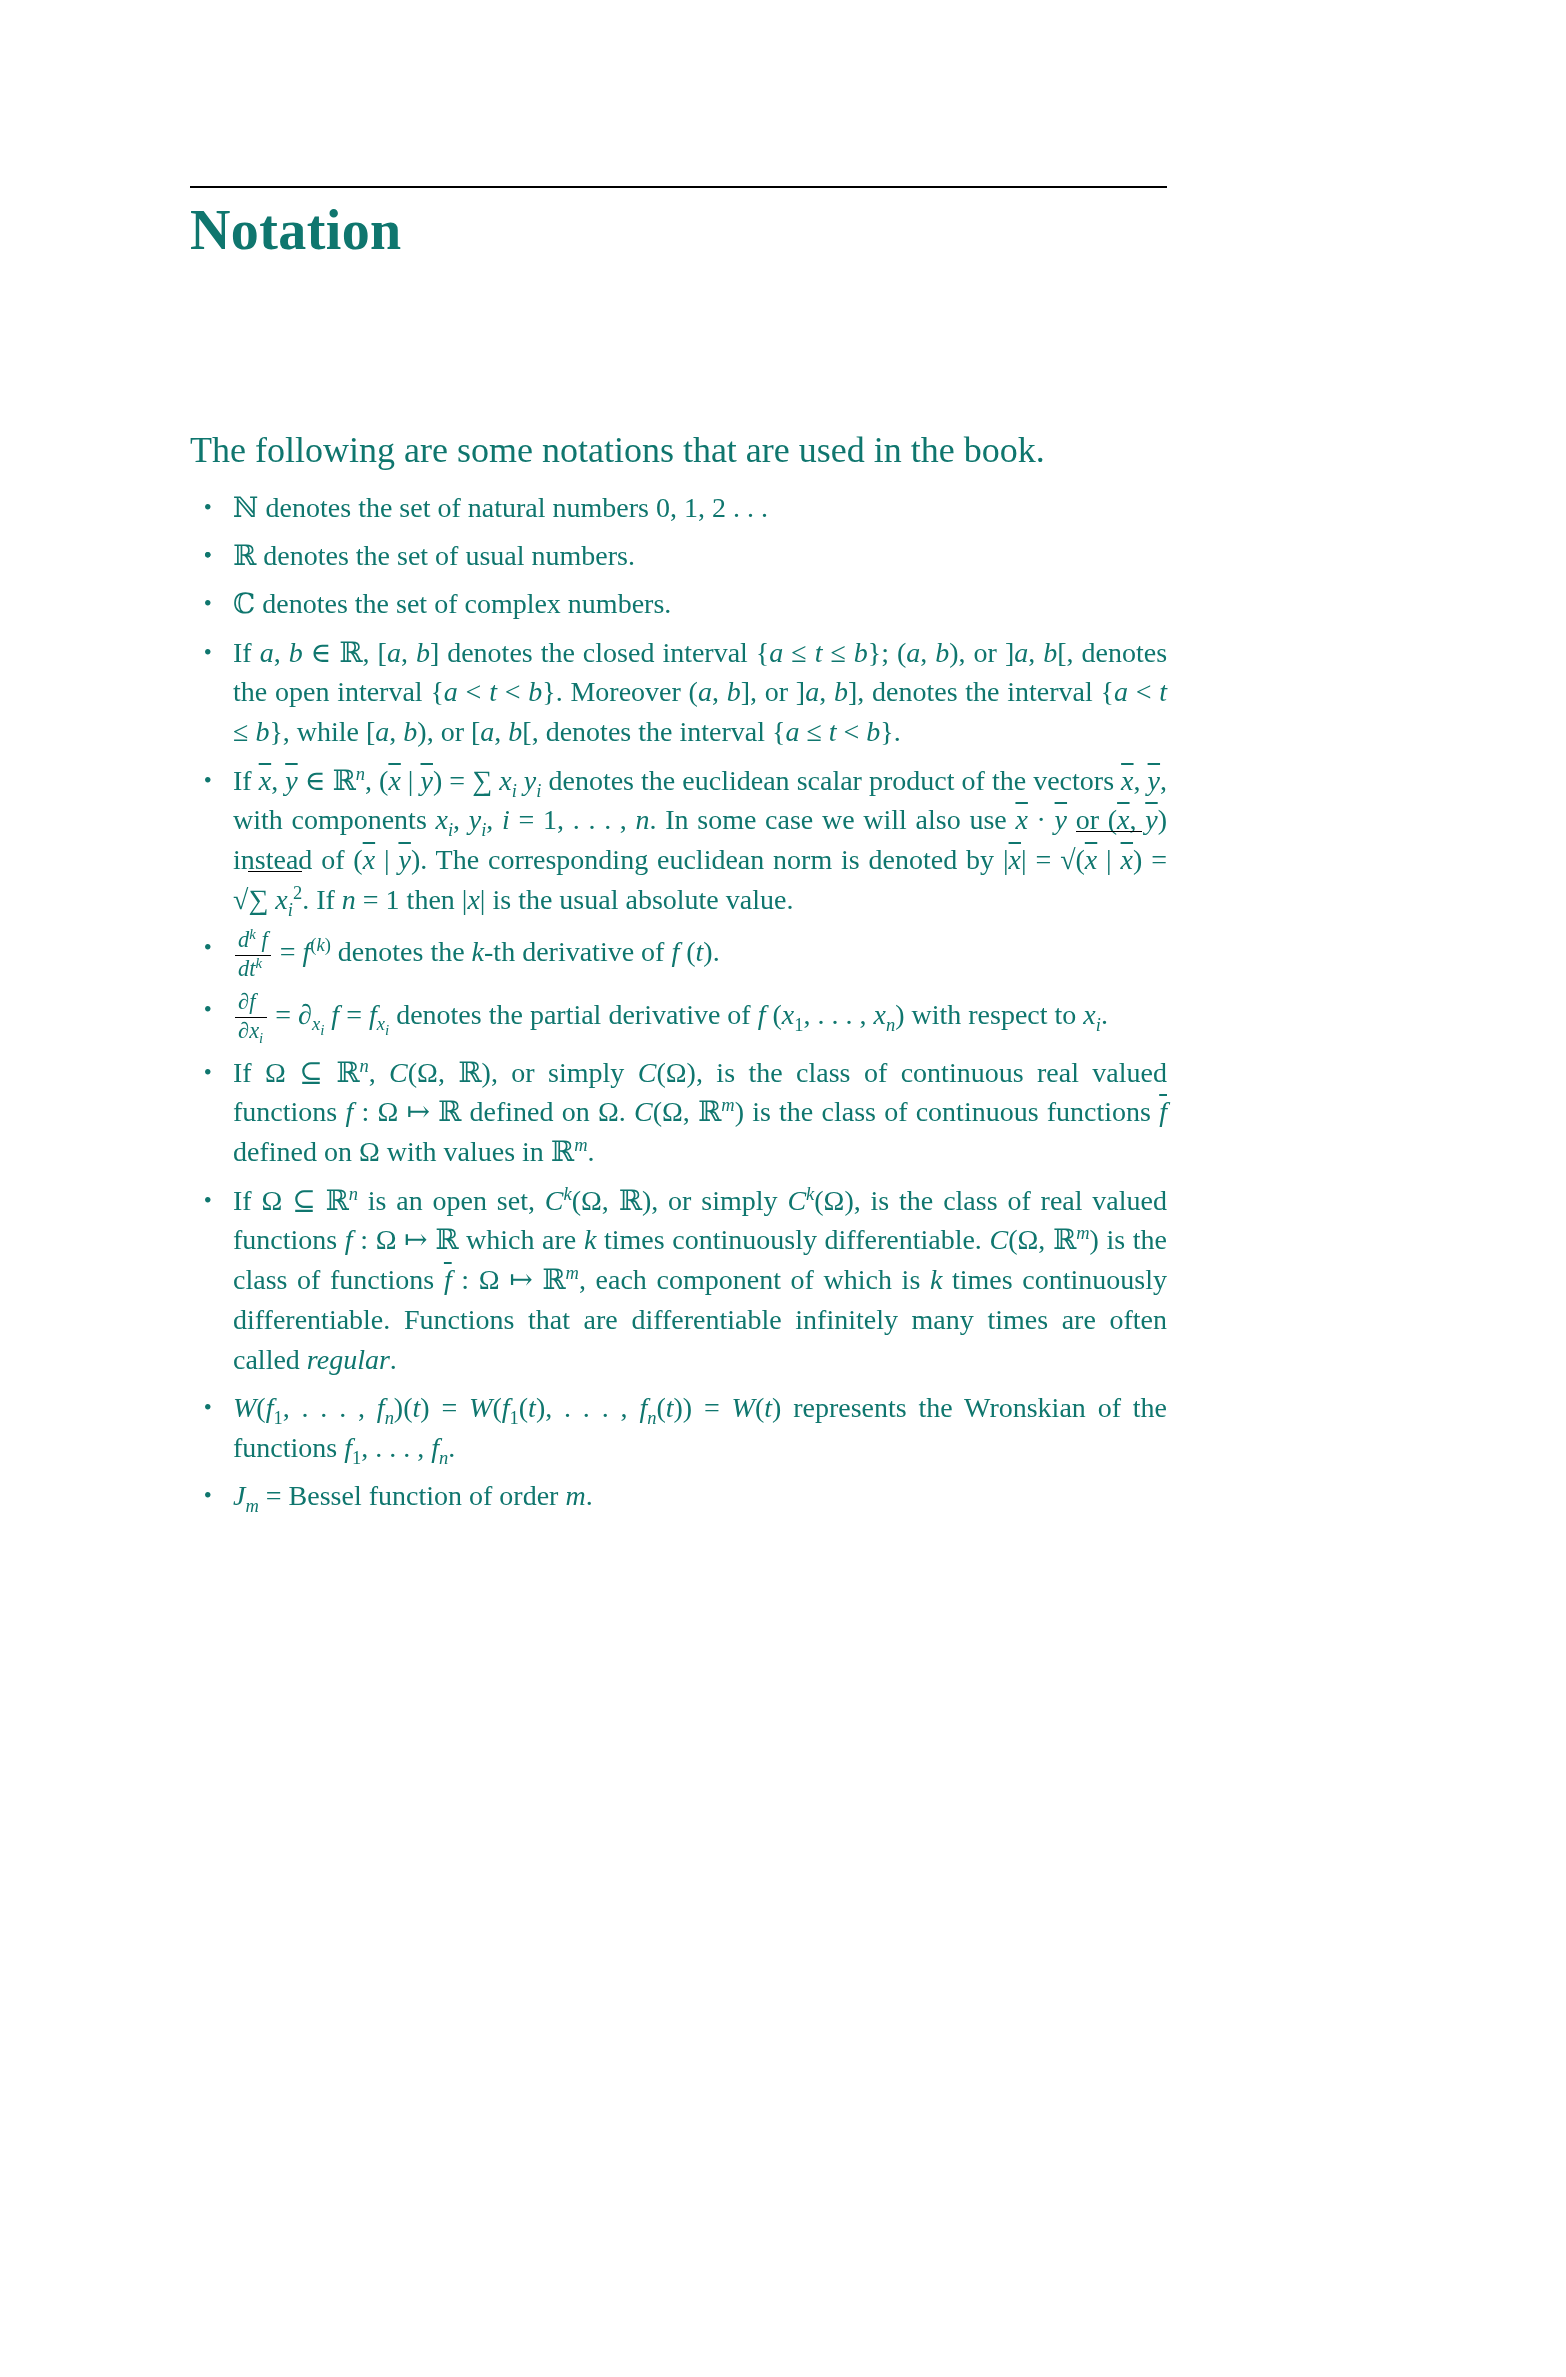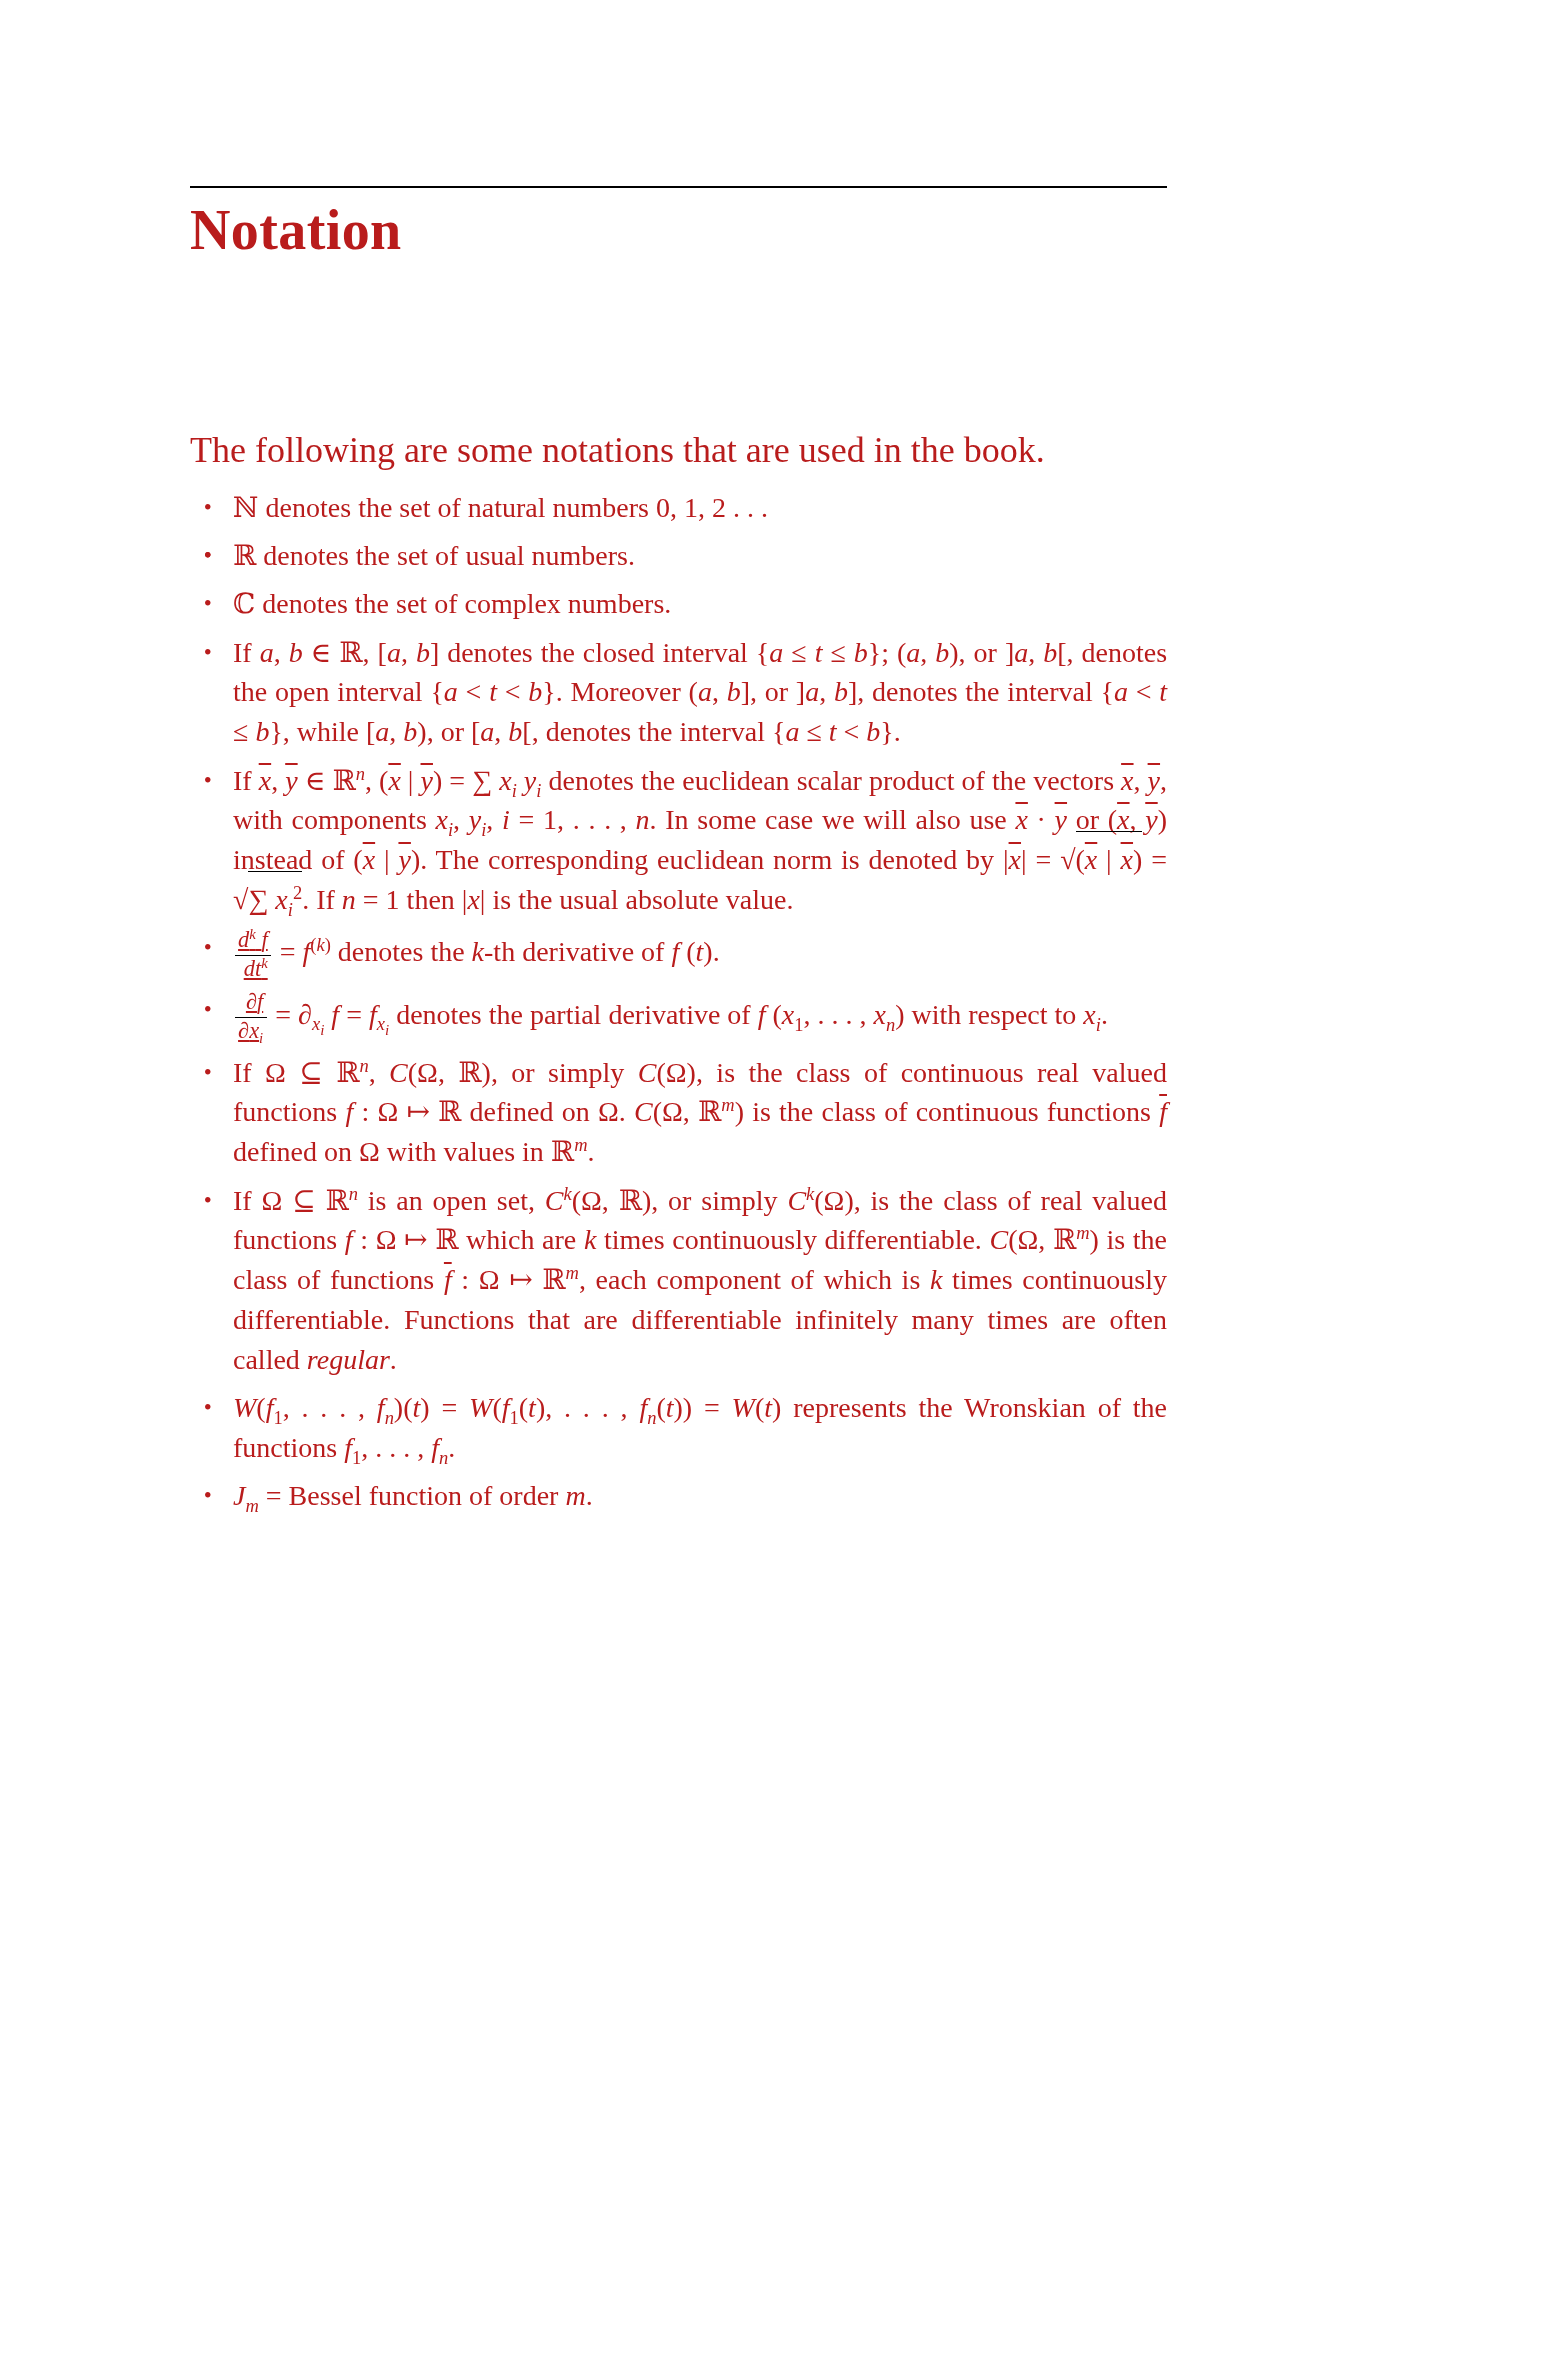--- a/index.html
+++ b/index.html
@@ -5,21 +5,21 @@
   html, body {
     margin: 0;
     padding: 0;
     background: #ffffff;
   }
   .page {
     position: relative;
     width: 1356px;
     min-height: 2377px;
     background: #ffffff;
-    color: #b91c1c;
+    color: #0f766e;
     font-family: "Liberation Serif", "DejaVu Serif", "DejaVu Sans", serif;
     overflow: hidden;
   }
   .content {
     margin-left: 190px;
     margin-right: 189px; 
   }
   .rule {
     margin-top: 186px;
     height: 0;
@@ -62,25 +62,24 @@
   i { font-style: italic; }
   sup, sub {
     font-size: 66%;
     line-height: 0;
   }
   sub sub, sub i sub { font-size: 82%; }
   .ov { text-decoration: overline; }
   .frac {
     display: inline-block;
     vertical-align: middle;
-    text-align: right;
+    text-align: left;
     font-size: 0.8em;
     line-height: 1.1;
     margin: 0 1.7px;
-    text-decoration: underline;
   }
   .frac .fn {
     display: block;
     border-bottom: 1.7px solid #000000;
     padding: 0 3.4px 1.7px 3.4px;
   }
   .frac .fd {
     display: block;
     padding: 1.7px 3.4px 0 3.4px;
   }

